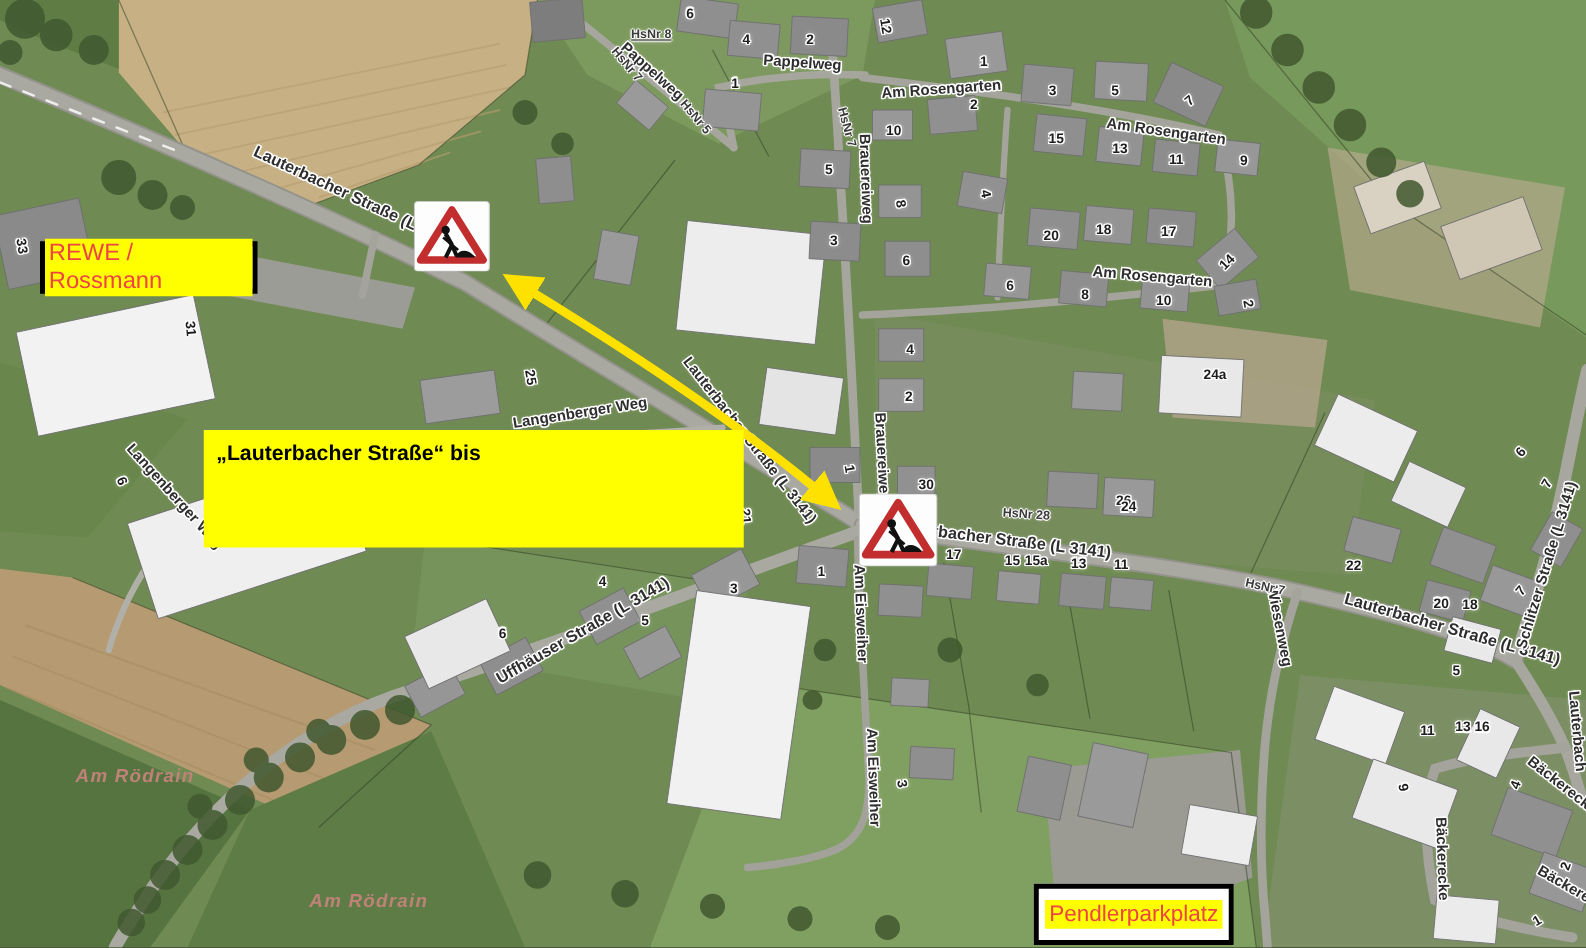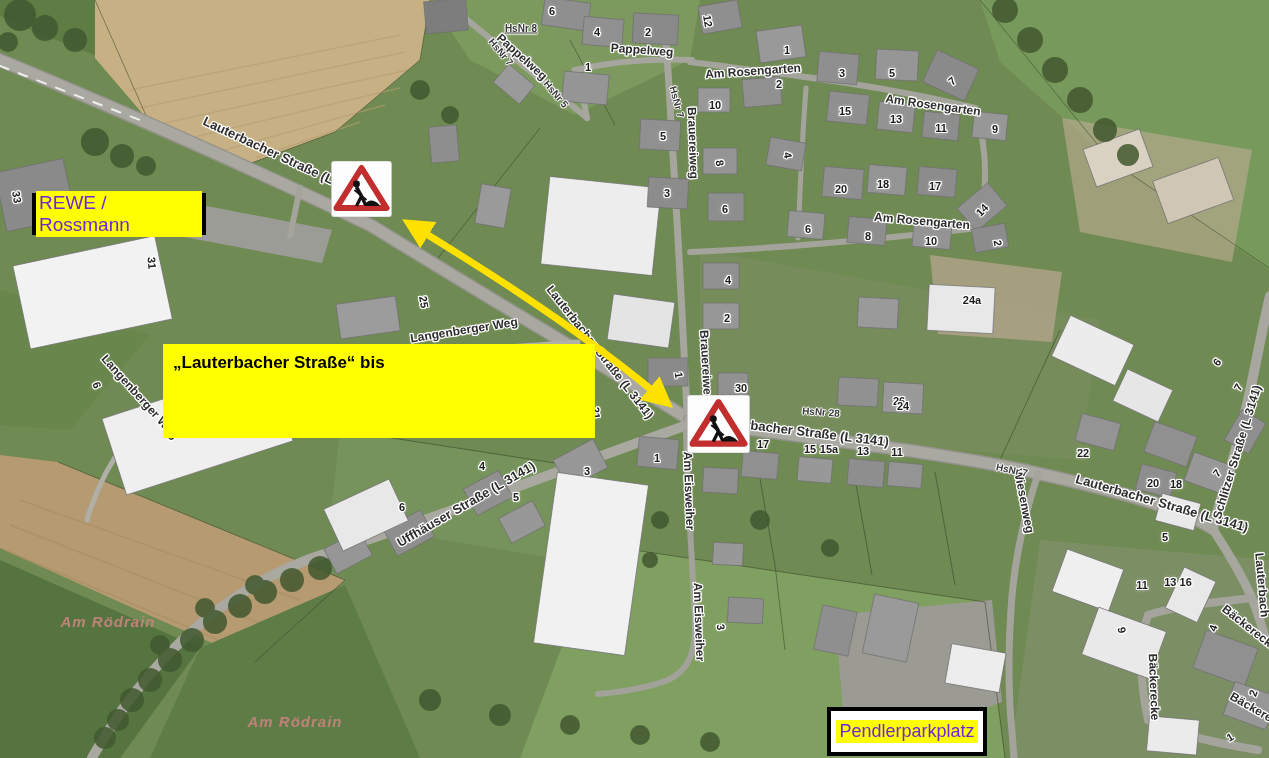--- a/index.html
+++ b/index.html
@@ -14,21 +14,21 @@
       1px 1px 0 #fff,-1px -1px 0 #fff,1px -1px 0 #fff,-1px 1px 0 #fff,0 0 3px #fff;}
   .hsnr{font-size:10px;font-weight:bold;color:#3a3a3a;
     text-shadow:1px 0 0 #fff,-1px 0 0 #fff,0 1px 0 #fff,0 -1px 0 #fff,0 0 3px #fff;}
   .hn{font-size:11px;font-weight:bold;color:#1d1d1d;
     text-shadow:1px 0 0 #fff,-1px 0 0 #fff,0 1px 0 #fff,0 -1px 0 #fff,
       1px 1px 0 #fff,-1px -1px 0 #fff,1px -1px 0 #fff,-1px 1px 0 #fff,0 0 4px #fff;}
   .area{font-size:15px;font-weight:bold;font-style:italic;color:#c4837c;
         letter-spacing:1px;opacity:.95;}
   .note-box{position:absolute;z-index:6;background:#fff;border:4px solid #000;
             display:flex;align-items:center;justify-content:center;}
-  .note-box .hl{background:#ffff00;padding:1px 3px;color:#6d28d9;}
+  .note-box .hl{background:#ffff00;padding:1px 3px;color:#ef4444;}
   #rewe-box{left:32px;top:193px;width:166px;height:34px;font-size:19px;}
   #pendler-box{left:827px;top:707px;width:152px;height:41px;font-size:18px;}
   #info-box{position:absolute;z-index:6;left:163px;top:344px;width:432px;height:94px;
             background:#ffff00;color:#000;padding:6px 10px;box-sizing:border-box;
             font-size:17px;font-weight:bold;line-height:1.55;}
   #info-box .l1{font-style:italic;text-decoration:underline;font-size:18px;}
 </style>
 </head>
 <body>
 

